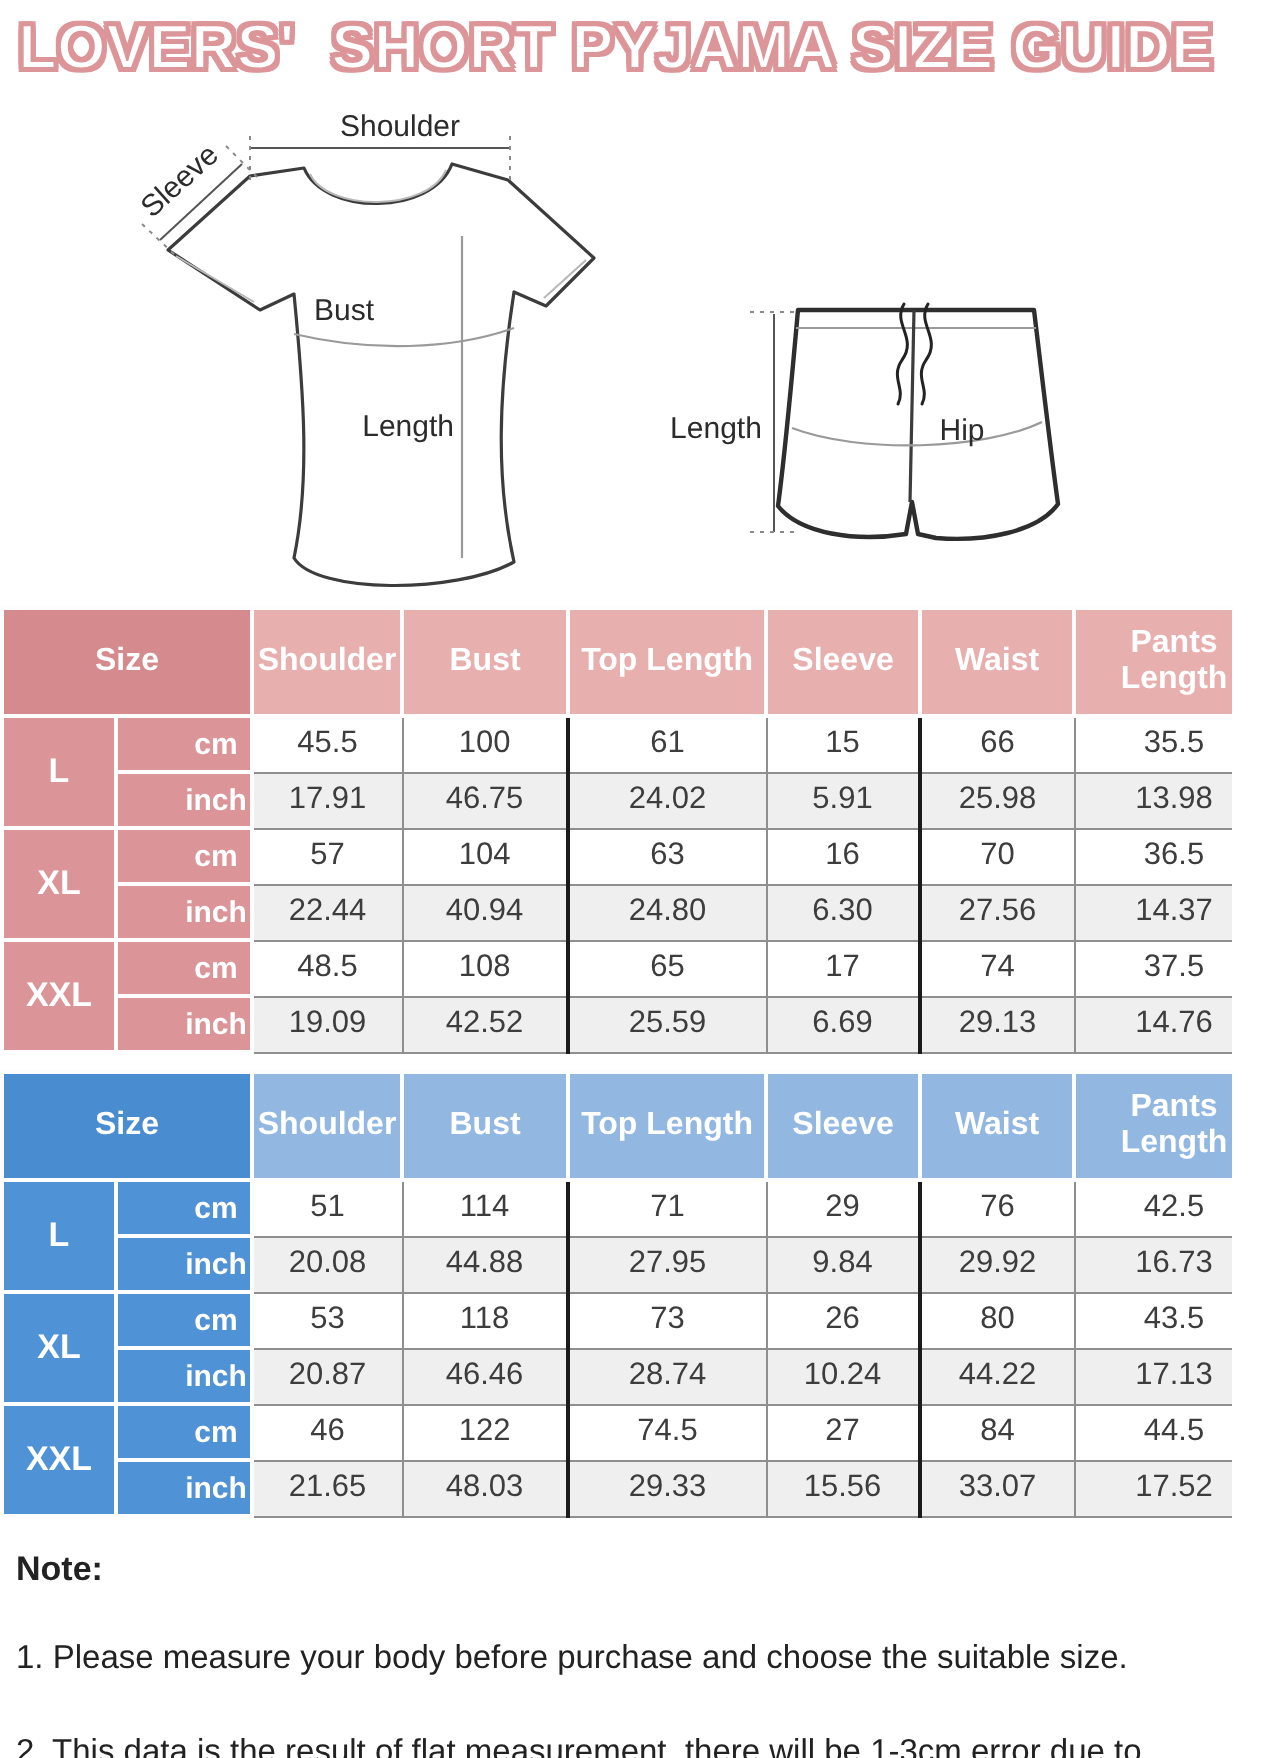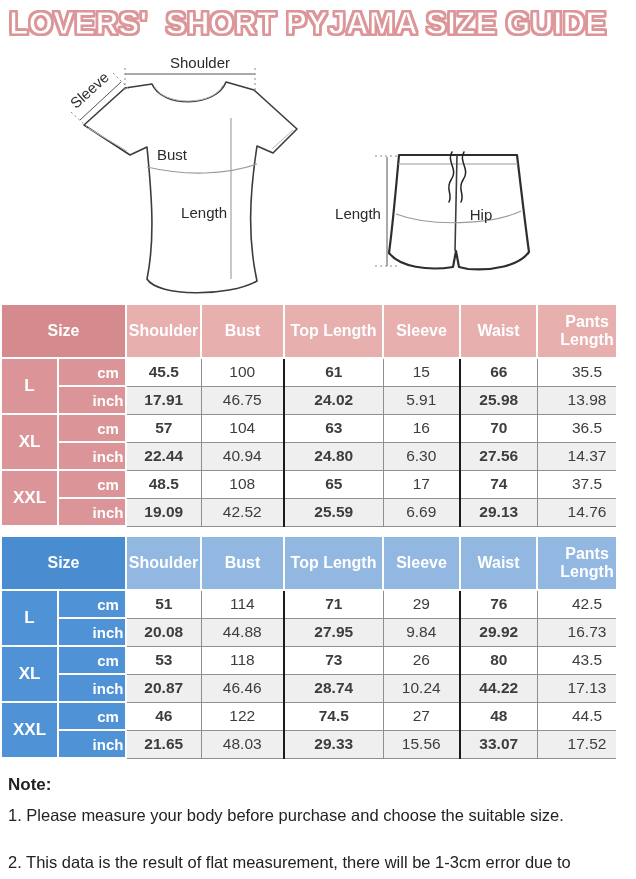--- a/index.html
+++ b/index.html
@@ -38,34 +38,34 @@
 
   
   table.size-table{border-collapse:collapse;table-layout:fixed;width:636px;border:1px solid #777;}
   table.size-table th,table.size-table td{padding:0;text-align:center;vertical-align:middle;overflow:hidden;}
   table.size-table .r-head th{height:54px;font-size:16px;font-weight:700;color:#fff;border:2px solid #fdfdfd;}
   table.size-table td{height:28px;font-size:15.5px;color:#3d3d3d;background:#fff;border:1px solid #8f8f8f;}
   table.size-table tr.inch-row td{background:var(--row_alt);}
   table.size-table th.size-cell{color:#fff;font-weight:700;font-size:17px;border:2px solid #fdfdfd;}
   table.size-table th.unit-cell{color:#fff;font-weight:700;font-size:15px;border:2px solid #fdfdfd;padding-left:32px;}
   
-  table.size-table .hl{border-left:2px solid #1b1b1b !important;font-weight:bold;}
+  table.size-table .hl{border-left:2px solid #1b1b1b !important;}
 
   table.women .r-head th{background:var(--pink_light);}
   table.women .r-head th.size-head{background:var(--pink_dark);}
   table.women th.size-cell,table.women th.unit-cell{background:var(--pink_mid);}
 
   table.men{margin-top:8px;}
   table.men .r-head th{background:var(--blue_light);}
   table.men .r-head th.size-head{background:var(--blue_dark);}
   table.men th.size-cell,table.men th.unit-cell{background:var(--blue_mid);}
 
   
   .note{padding:12px 8px 0 8px;color:#1d1d1d;}
-  .note .note-heading{font-size:17px;font-weight:700;margin:0 0 4px 0;}
+  .note .note-heading{font-size:17px;font-weight:700;margin:0 0 18px 0;}
   .note p{margin:0;font-size:16.5px;line-height:1.6;color:#222;}
   .note p.line2{margin-top:20px;max-width:626px;}
 </style>
 </head>
 <body>
 
 <div class="page">
 
   <h1 class="title">LOVERS'  SHORT PYJAMA SIZE GUIDE</h1>
 
@@ -260,21 +260,21 @@
       <td class="hl">44.22</td>
       <td>17.13</td>
     </tr>
     <tr class="cm-row">
       <th rowspan="2" class="size-cell">XXL</th>
       <th class="unit-cell">cm</th>
       <td class="hl">46</td>
       <td>122</td>
       <td class="hl">74.5</td>
       <td>27</td>
-      <td class="hl">48</td>
+      <td class="hl">84</td>
       <td>44.5</td>
     </tr>
     <tr class="inch-row">
       <th class="unit-cell">inch</th>
       <td class="hl">21.65</td>
       <td>48.03</td>
       <td class="hl">29.33</td>
       <td>15.56</td>
       <td class="hl">33.07</td>
       <td>17.52</td>

